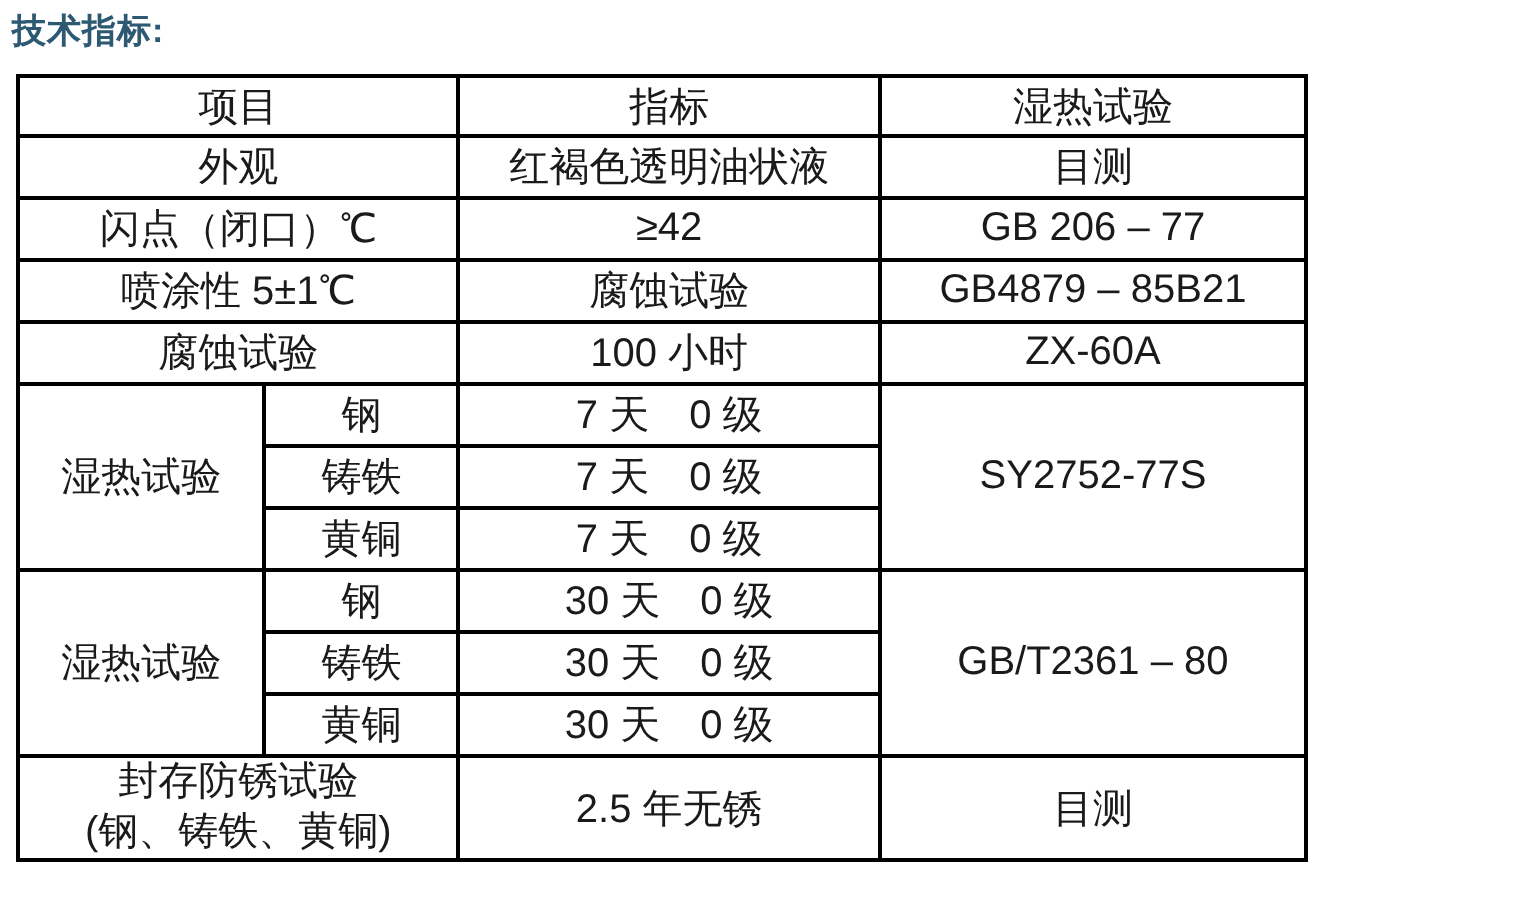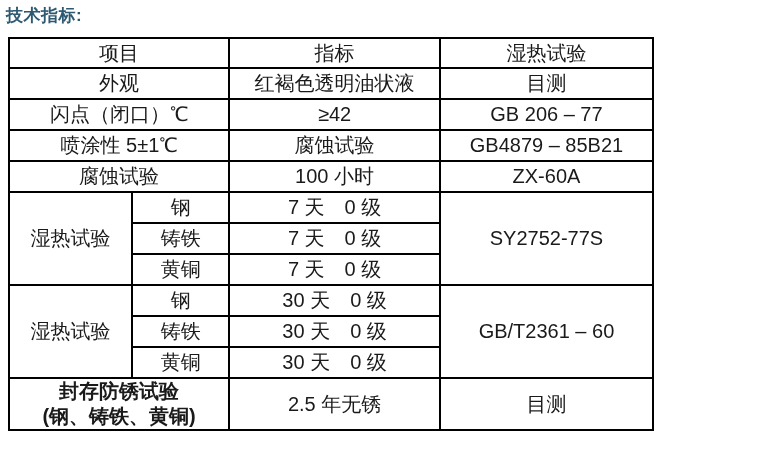--- a/index.html
+++ b/index.html
@@ -38,21 +38,21 @@
     overflow: hidden;
     white-space: nowrap;
   }
   col.c1 { width: 140px; }
   col.c2 { width: 120px; }
   col.c3 { width: 240px; }
   col.c4 { width: 248px; }
   tr.hrow td { height: 28px; }
   tr.rrow td { height: 29px; }
   tr.lastrow td { height: 50px; }
-  .two-line div { line-height: 25px; white-space: nowrap; font-weight: bold; }
+  .two-line div { line-height: 25px; white-space: nowrap; }
 </style>
 </head>
 <body>
 
 <div class="page">
 
   <h2 class="title">技术指标:</h2>
 
   <table class="spec">
     <colgroup>
@@ -102,21 +102,21 @@
     </tr>
     <tr class="rrow">
       <td>黄铜</td>
       <td>7 天　0 级</td>
     </tr>
 
     <tr class="rrow">
       <td rowspan="3">湿热试验</td>
       <td>钢</td>
       <td>30 天　0 级</td>
-      <td rowspan="3">GB/T2361 – 60</td>
+      <td rowspan="3">GB/T2361 – 80</td>
     </tr>
     <tr class="rrow">
       <td>铸铁</td>
       <td>30 天　0 级</td>
     </tr>
     <tr class="rrow">
       <td>黄铜</td>
       <td>30 天　0 级</td>
     </tr>
 

